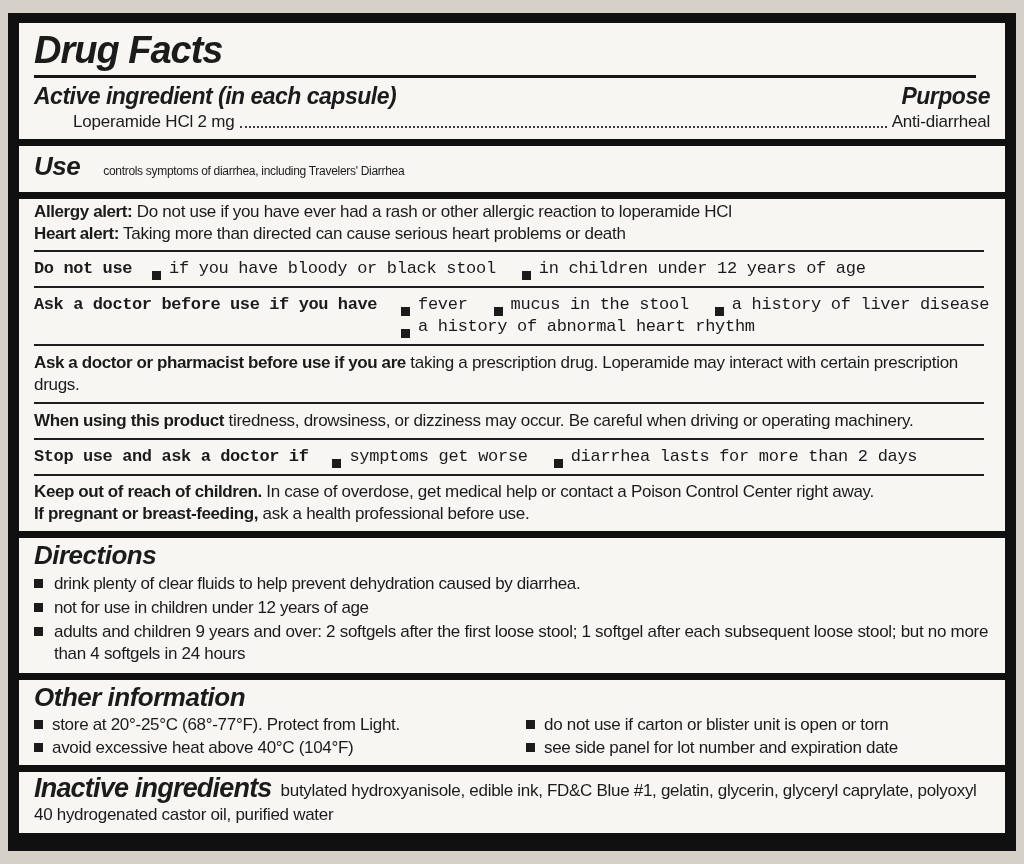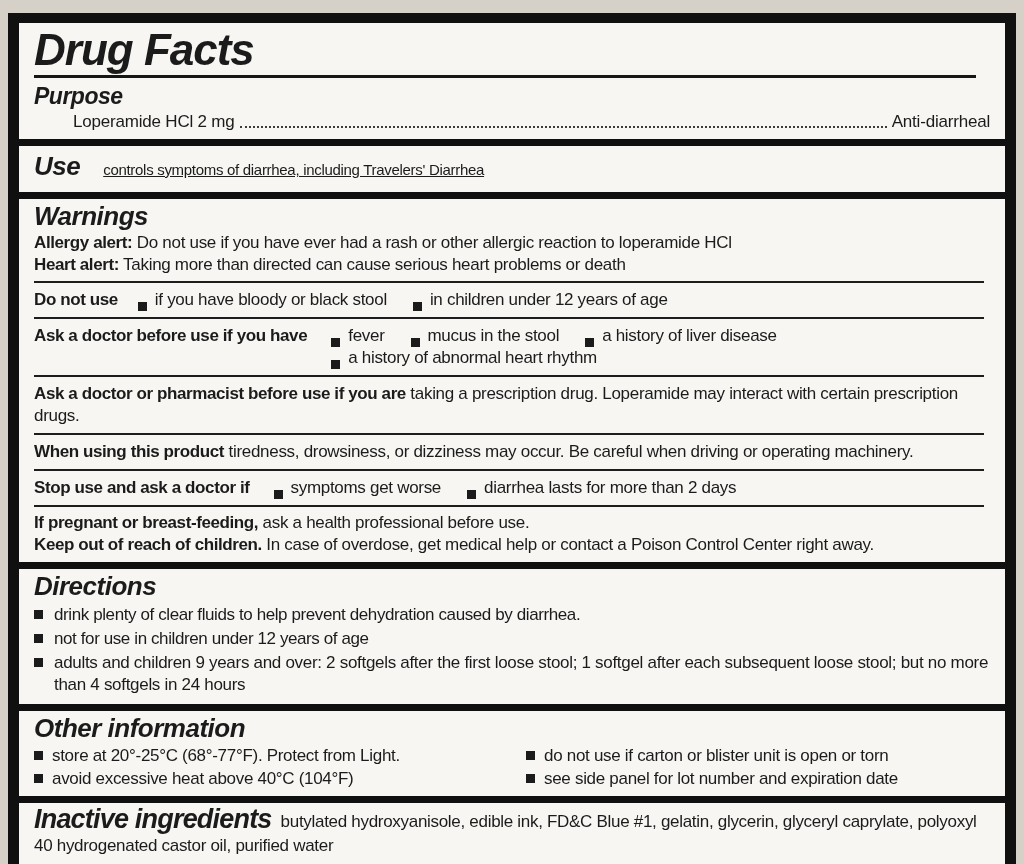--- a/index.html
+++ b/index.html
@@ -19,21 +19,21 @@
     display: flex; flex-direction: column; gap: 7px;
   }
   .sec {
     background: #f7f6f3;
     padding: 2px 15px 6px 15px;
   }
   h1, h2, h3, p { margin: 0; padding: 0; font-weight: normal; }
 
   .title-h {
     font-style: italic; font-weight: bold;
-    font-size: 44px; line-height: 46px; letter-spacing: -1px;
+    font-size: 38px; line-height: 46px; letter-spacing: -1px;
     padding-top: 2px;
   }
   .rule-title {
     border-top: 3px solid #161616;
     margin: 2px 14px 4px 0;
   }
   .row-between { display: flex; justify-content: space-between; align-items: baseline; }
   .h2i {
     font-style: italic; font-weight: bold;
     font-size: 23px; line-height: 28px; letter-spacing: -0.5px;
@@ -46,28 +46,28 @@
     flex: 1; align-self: flex-end;
     border-bottom: 2px dotted #3c3c3c;
     margin: 0 5px 5px 5px; height: 0;
   }
 
   .use-row { display: flex; align-items: baseline; gap: 23px; padding: 3px 0 4px 0; }
   .hsec {
     font-style: italic; font-weight: bold;
     font-size: 26px; line-height: 31px; letter-spacing: -0.5px;
   }
-  .body-t { font-size: 15px; line-height: 22px; letter-spacing: -0.3px; text-decoration: underline; }
+  .body-t { font-size: 12px; line-height: 22px; letter-spacing: -0.3px; }
 
   .wp { font-size: 17px; line-height: 22px; letter-spacing: -0.3px; }
   .wp b { letter-spacing: -0.4px; }
   .wdiv { border-top: 2px solid #1d1d1d; margin: 5px 6px 5px 0; }
   .wblock { padding: 1px 0; }
 
-  .lrow { display: flex; align-items: flex-start; font-size: 17px; line-height: 22px; letter-spacing: -0.3px; }
+  .lrow { display: flex; align-items: flex-start; font-size: 17px; line-height: 22px; letter-spacing: -0.3px; font-family: Liberation Mono, monospace; }
   .lead { font-weight: bold; white-space: nowrap; margin-right: 24px; letter-spacing: -0.4px; }
   .bcol { display: flex; flex-direction: column; }
   .bline { display: flex; gap: 26px; flex-wrap: nowrap; }
   .bitem { display: inline-flex; align-items: flex-end; }
   .bitem.wrapok { white-space: normal; }
   .sq {
     width: 9px; height: 9px; background: #1b1b1b;
     display: inline-block; flex: 0 0 auto; margin-right: 8px;
   }
 
@@ -94,38 +94,38 @@
 </style>
 </head>
 <body>
 
 <div class="card">
 
   <section class="sec">
     <h1 class="title-h">Drug Facts</h1>
     <div class="rule-title"></div>
     <div class="row-between">
+      <h2 class="h2i">Active ingredient (in each capsule)</h2>
       <h2 class="h2i">Purpose</h2>
     </div>
     <div class="leader-row">
       <span>Loperamide HCl 2 mg</span>
       <span class="leader"></span>
       <span>Anti-diarrheal</span>
     </div>
   </section>
 
   <section class="sec">
     <div class="use-row">
       <h2 class="hsec">Use</h2>
       <span class="body-t">controls symptoms of diarrhea, including Travelers' Diarrhea</span>
     </div>
   </section>
 
   <section class="sec">
-    <h2 class="hsec">Warnings</h2>
 
     <p class="wp"><b>Allergy alert:</b> <span>Do not use if you have ever had a rash or other allergic reaction to loperamide HCl</span></p>
     <p class="wp"><b>Heart alert:</b> <span>Taking more than directed can cause serious heart problems or death</span></p>
 
     <div class="wdiv"></div>
 
     <div class="wblock lrow">
       <span class="lead" style="margin-right:20px">Do not use</span>
       <div class="bline">
         <span class="bitem">
@@ -188,22 +188,22 @@
           <span class="bitem">
               <span class="sq"></span>
               <span>diarrhea lasts for more than 2 days</span>
             </span>
         </div>
       </div>
     </div>
 
     <div class="wdiv"></div>
 
+    <p class="wp"><b>Keep out of reach of children.</b> <span>In case of overdose, get medical help or contact a Poison Control Center right away.</span></p>
     <p class="wp"><b>If pregnant or breast-feeding,</b> <span>ask a health professional before use.</span></p>
-    <p class="wp"><b>Keep out of reach of children.</b> <span>In case of overdose, get medical help or contact a Poison Control Center right away.</span></p>
   </section>
 
   <section class="sec">
     <h2 class="hsec">Directions</h2>
     <div class="dli boldline"><span class="sq"></span><span>drink plenty of clear fluids to help prevent dehydration caused by diarrhea.</span></div>
     <div class="dli boldline"><span class="sq"></span><span>not for use in children under 12 years of age</span></div>
     <div class="dli"><span class="sq"></span><span>adults and children 9 years and over: 2 softgels after the first loose stool; 1 softgel after each subsequent loose stool; but no more than 4 softgels in 24 hours</span></div>
   </section>
 
   <section class="sec">

